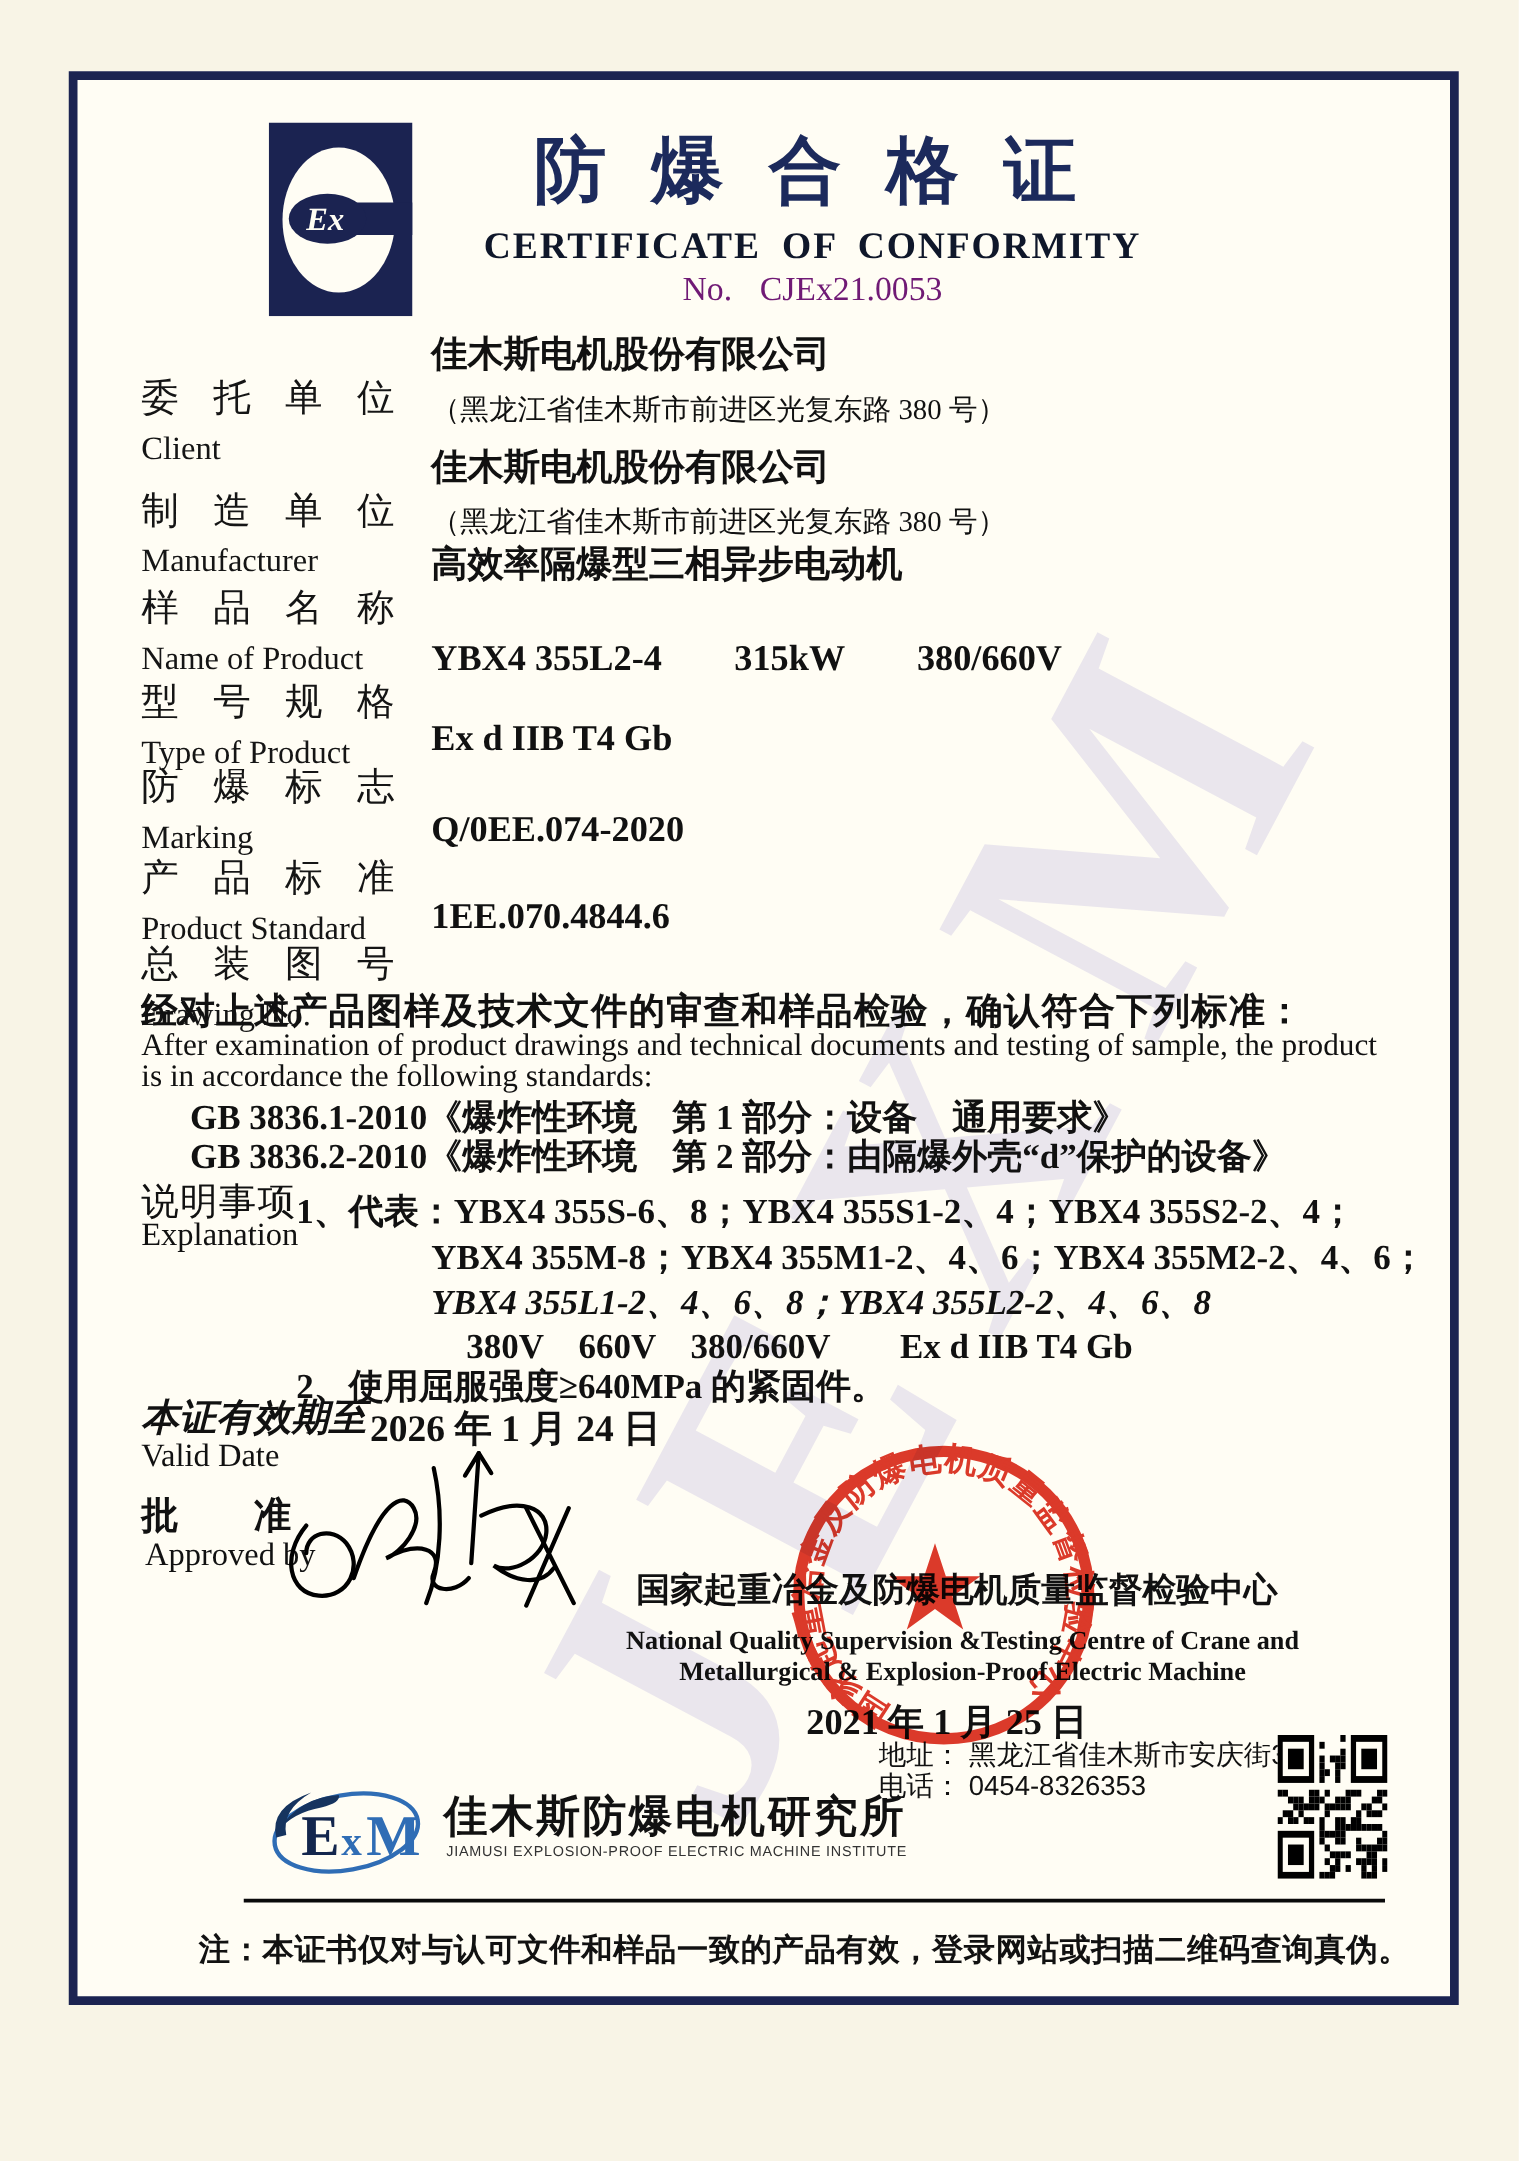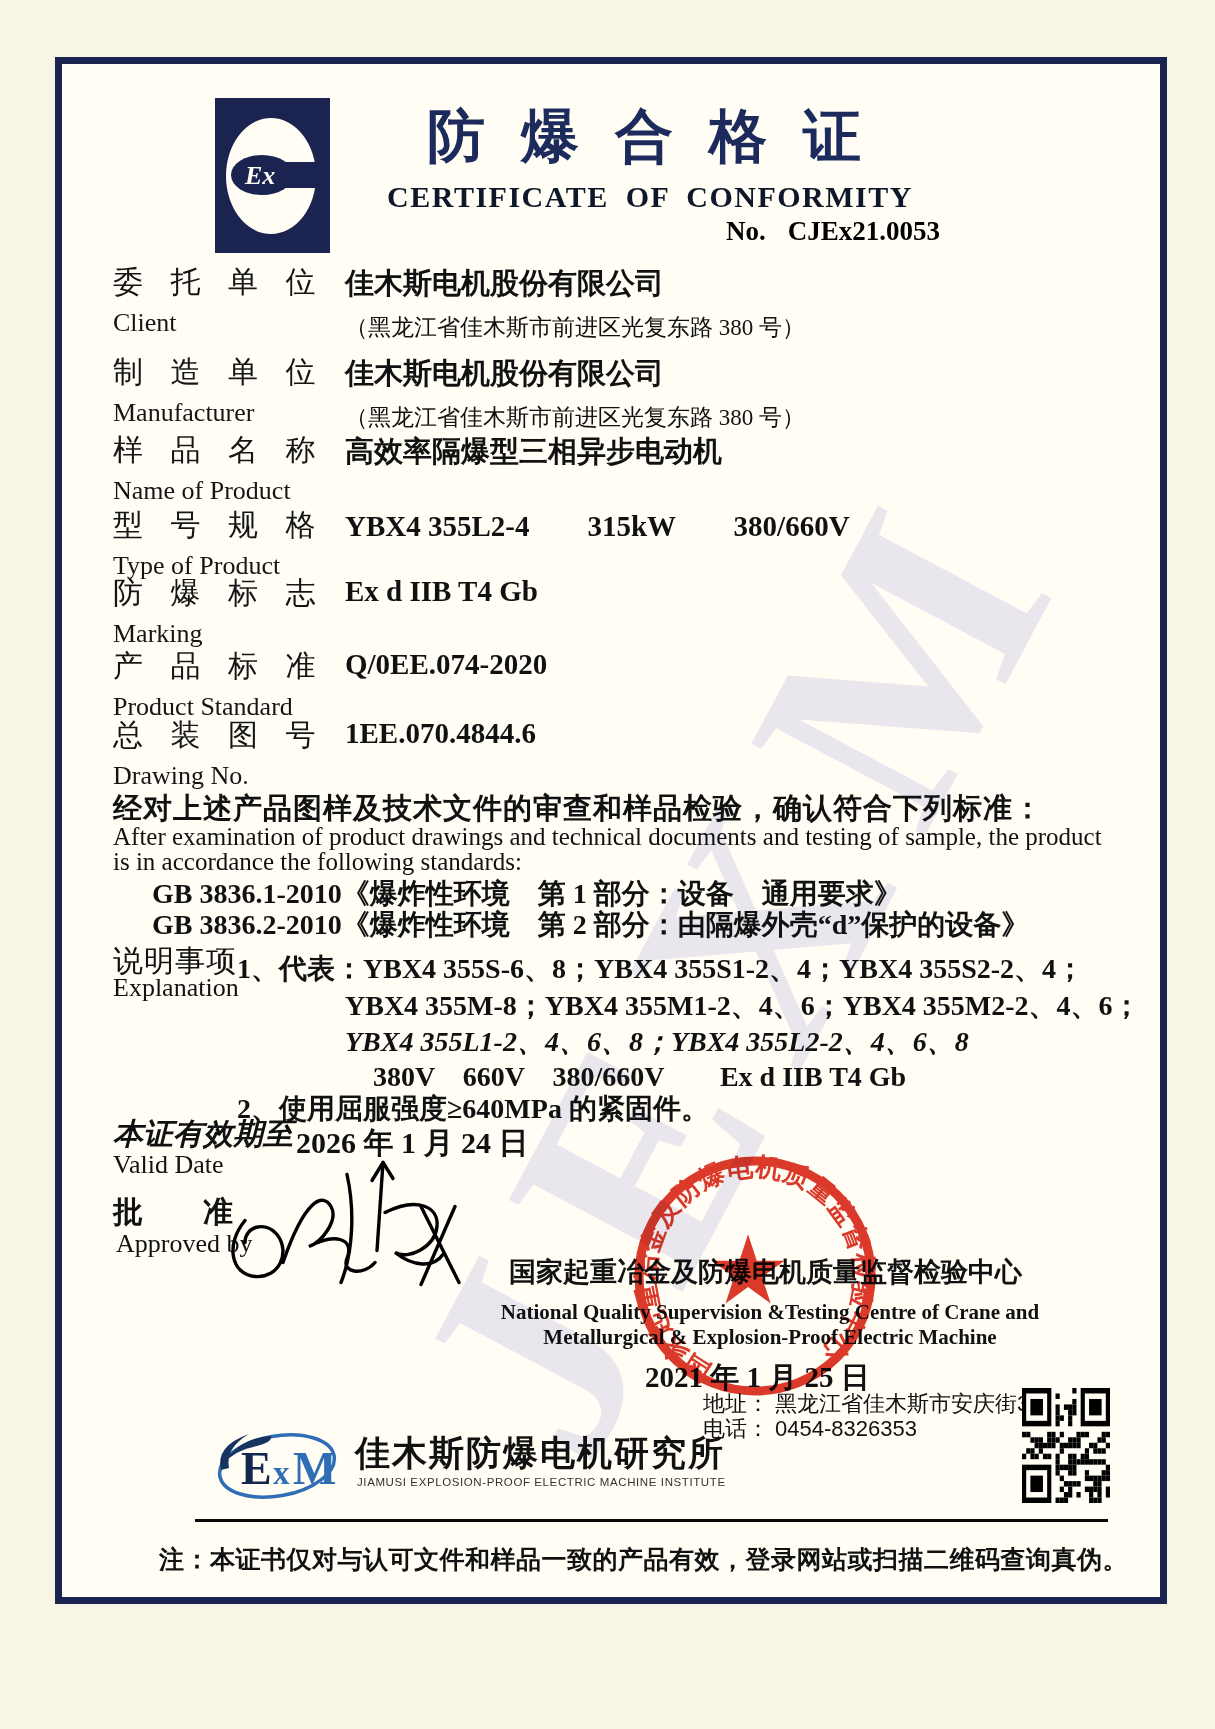--- a/index.html
+++ b/index.html
@@ -17,26 +17,26 @@
     transform:rotate(-62deg);transform-origin:0 0;
     font-size:300px;font-weight:700;letter-spacing:50px;
     color:rgba(158,148,212,0.22);pointer-events:none;
   }
   .z{position:absolute;z-index:2;}
   .logo-ex{left:215px;top:98px;width:115px;height:155px;}
   .title-zh{left:427px;top:98px;white-space:nowrap;font-size:58px;font-weight:700;
     color:#1c2a5c;letter-spacing:36px;}
   .title-en{left:360px;top:180px;width:580px;text-align:center;font-size:30px;font-weight:700;
     color:#0f172a;letter-spacing:1.5px;word-spacing:8px;}
-  .no-line{left:360px;top:216px;width:580px;text-align:right;font-size:27px;font-weight:700;color:#000000;}
+  .no-line{left:360px;top:216px;width:580px;text-align:center;font-size:27px;font-weight:400;color:#701a75;}
   .no-line .num{margin-left:22px;}
 
   .frow{position:absolute;left:113px;width:1000px;z-index:2;}
   .flabel{position:absolute;left:0;top:0;width:240px;}
-  .fzh{font-size:30px;letter-spacing:10px;white-space:nowrap;color:#151515;}
+  .fzh{font-size:30px;letter-spacing:10px;white-space:nowrap;color:#151515;margin-top:36px;}
   .fen{font-size:26px;margin-top:5px;color:#151515;}
   .fvals{position:absolute;left:232px;top:2px;width:760px;}
   .fv{font-size:29px;font-weight:700;white-space:nowrap;}
   .fvsub{font-size:23px;margin-top:8px;font-weight:400;white-space:nowrap;}
 
   .stmt-zh{left:113px;top:789px;font-size:29px;font-weight:700;letter-spacing:1px;white-space:nowrap;}
   .stmt-en1{left:113px;top:823px;font-size:25px;}
   .stmt-en2{left:113px;top:848px;font-size:25px;}
   .gb1{left:152px;top:875px;font-size:28px;font-weight:700;white-space:nowrap;}
   .gb2{left:152px;top:906px;font-size:28px;font-weight:700;white-space:nowrap;}

